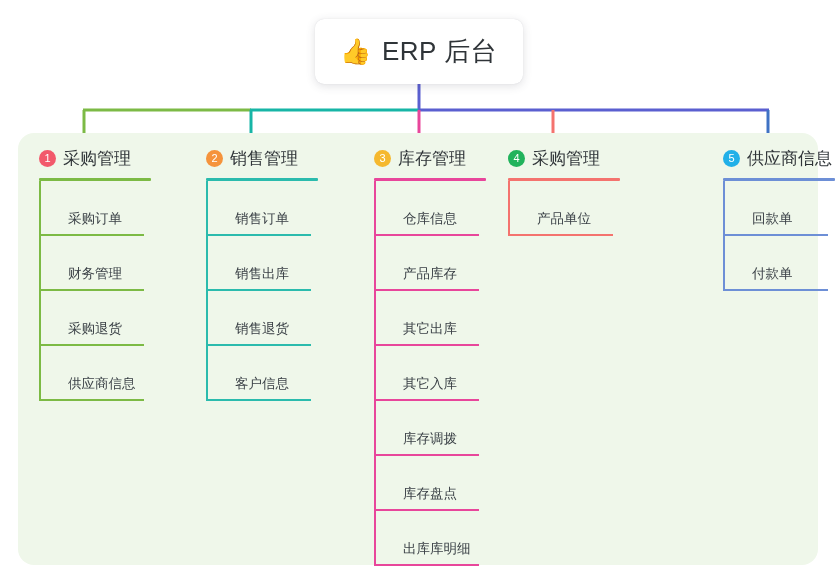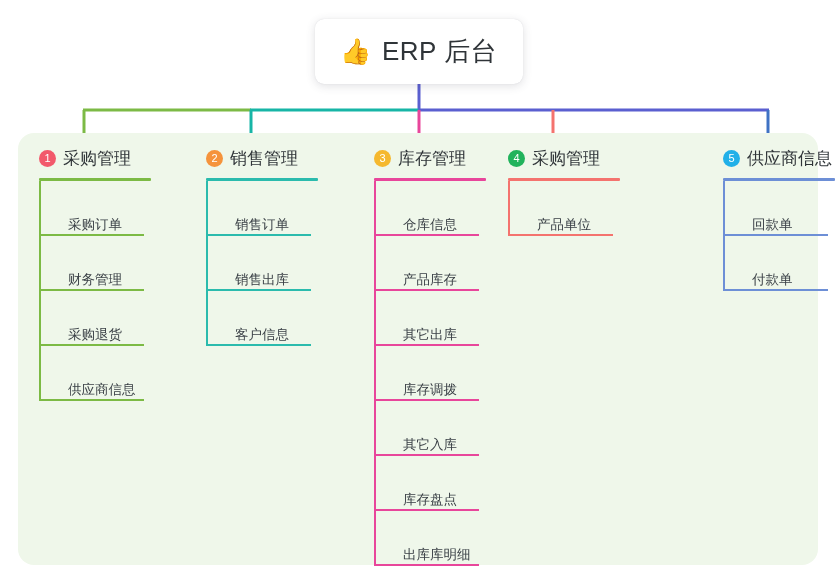--- a/index.html
+++ b/index.html
@@ -130,21 +130,21 @@
     width: 2px;
   }
   .leaf {
     height: 55px;
     position: relative;
     box-sizing: border-box;
   }
   .leaf-label {
     position: absolute;
     left: 9px;
-    bottom: 2px;
+    bottom: 8px;
     font-size: 13.5px;
     color: #3a4046;
     white-space: nowrap;
   }
   .leaf-rule {
     position: absolute;
     left: -20px;
     bottom: 0;
     height: 2px;
     width: 105px;
@@ -216,20 +216,24 @@
           <div class="spine" style="background: rgb(43, 187, 173);"></div>
           <div class="leaf">
             <span class="leaf-label">销售订单</span>
             <div class="leaf-rule" style="background: rgb(43, 187, 173);"></div>
           </div>
           <div class="leaf">
             <span class="leaf-label">销售出库</span>
             <div class="leaf-rule" style="background: rgb(43, 187, 173);"></div>
           </div>
           <div class="leaf">
+            <span class="leaf-label">销售退货</span>
+            <div class="leaf-rule" style="background: rgb(43, 187, 173);"></div>
+          </div>
+          <div class="leaf">
             <span class="leaf-label">客户信息</span>
             <div class="leaf-rule" style="background: rgb(43, 187, 173);"></div>
           </div>
         </div>
       </div>
       <div class="column" style="width: 134px;">
         <div class="col-head">
           <span class="badge" style="background: rgb(245, 184, 46);">3</span>
           <span class="col-title">库存管理</span>
         </div>
@@ -242,25 +246,25 @@
           </div>
           <div class="leaf">
             <span class="leaf-label">产品库存</span>
             <div class="leaf-rule" style="background: rgb(232, 70, 155);"></div>
           </div>
           <div class="leaf">
             <span class="leaf-label">其它出库</span>
             <div class="leaf-rule" style="background: rgb(232, 70, 155);"></div>
           </div>
           <div class="leaf">
+            <span class="leaf-label">其它入库</span>
+            <div class="leaf-rule" style="background: rgb(232, 70, 155);"></div>
+          </div>
+          <div class="leaf">
             <span class="leaf-label">库存调拨</span>
-            <div class="leaf-rule" style="background: rgb(232, 70, 155);"></div>
-          </div>
-          <div class="leaf">
-            <span class="leaf-label">其它入库</span>
             <div class="leaf-rule" style="background: rgb(232, 70, 155);"></div>
           </div>
           <div class="leaf">
             <span class="leaf-label">库存盘点</span>
             <div class="leaf-rule" style="background: rgb(232, 70, 155);"></div>
           </div>
           <div class="leaf">
             <span class="leaf-label">出库库明细</span>
             <div class="leaf-rule" style="background: rgb(232, 70, 155);"></div>
           </div>

